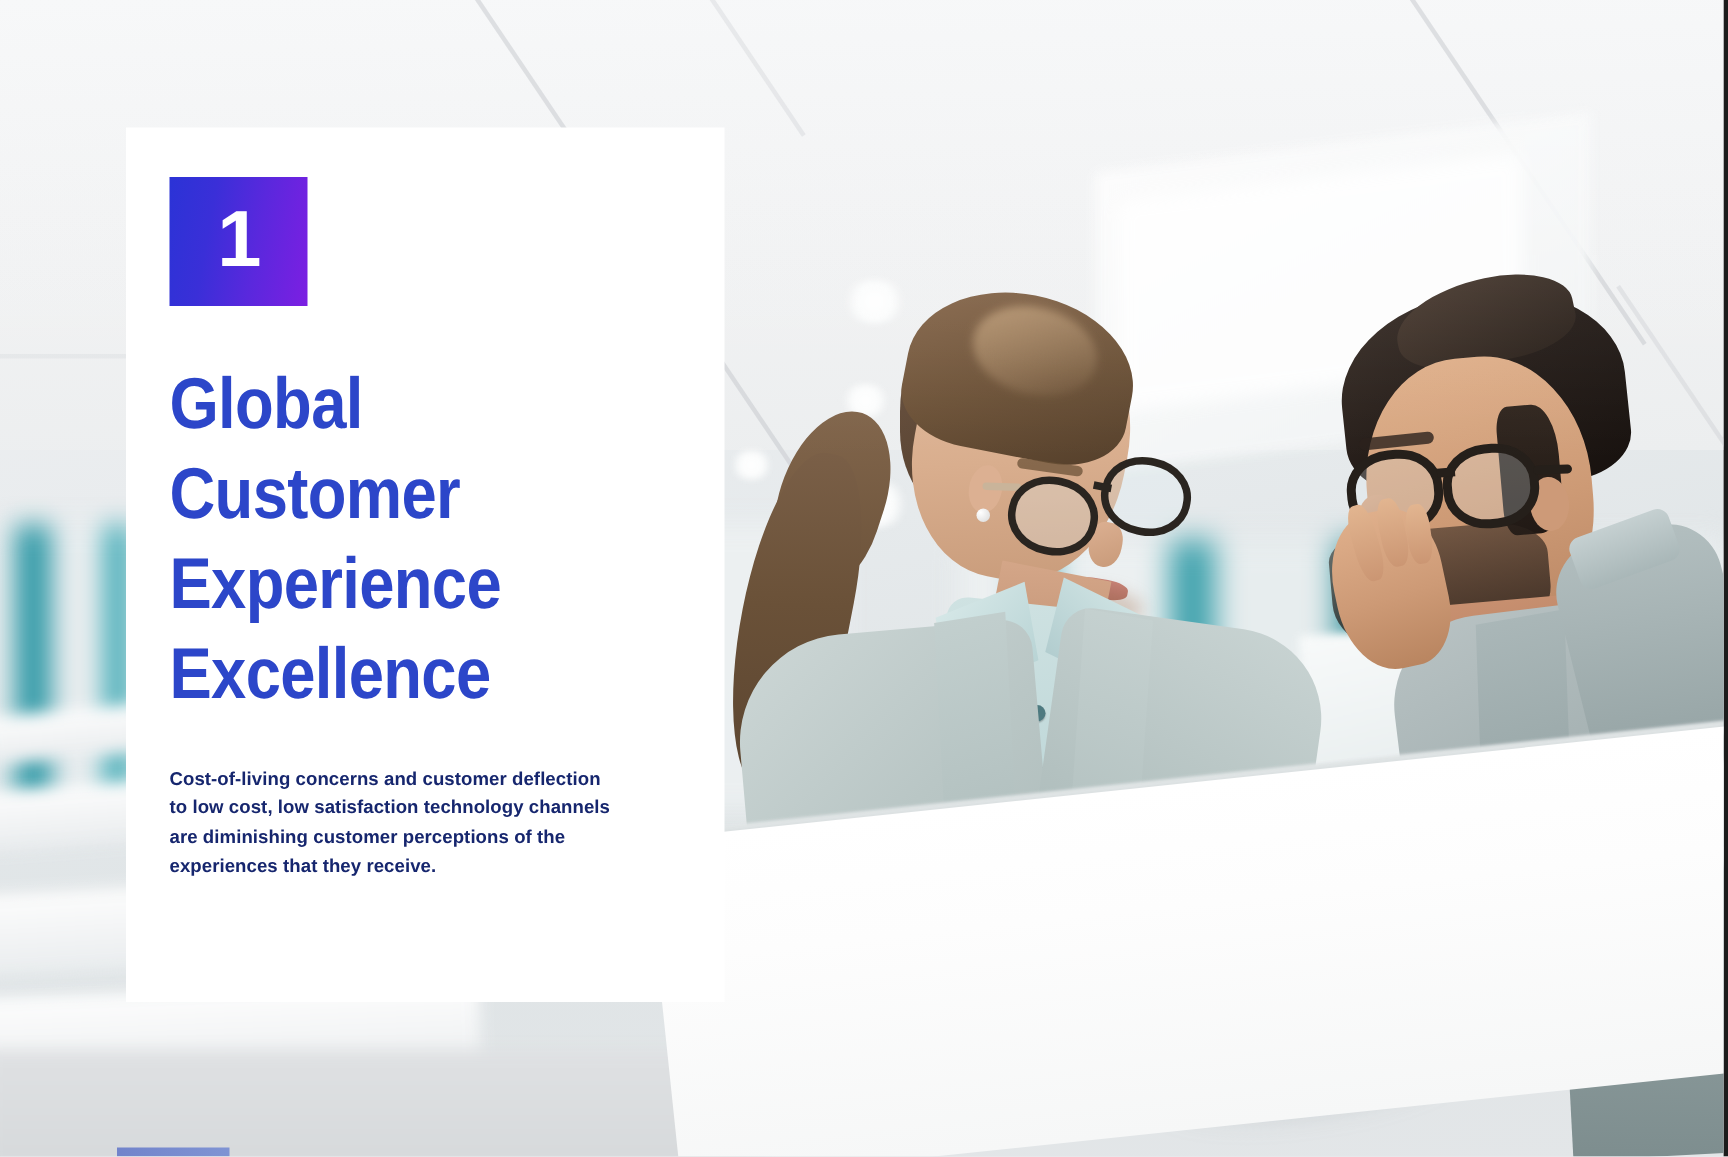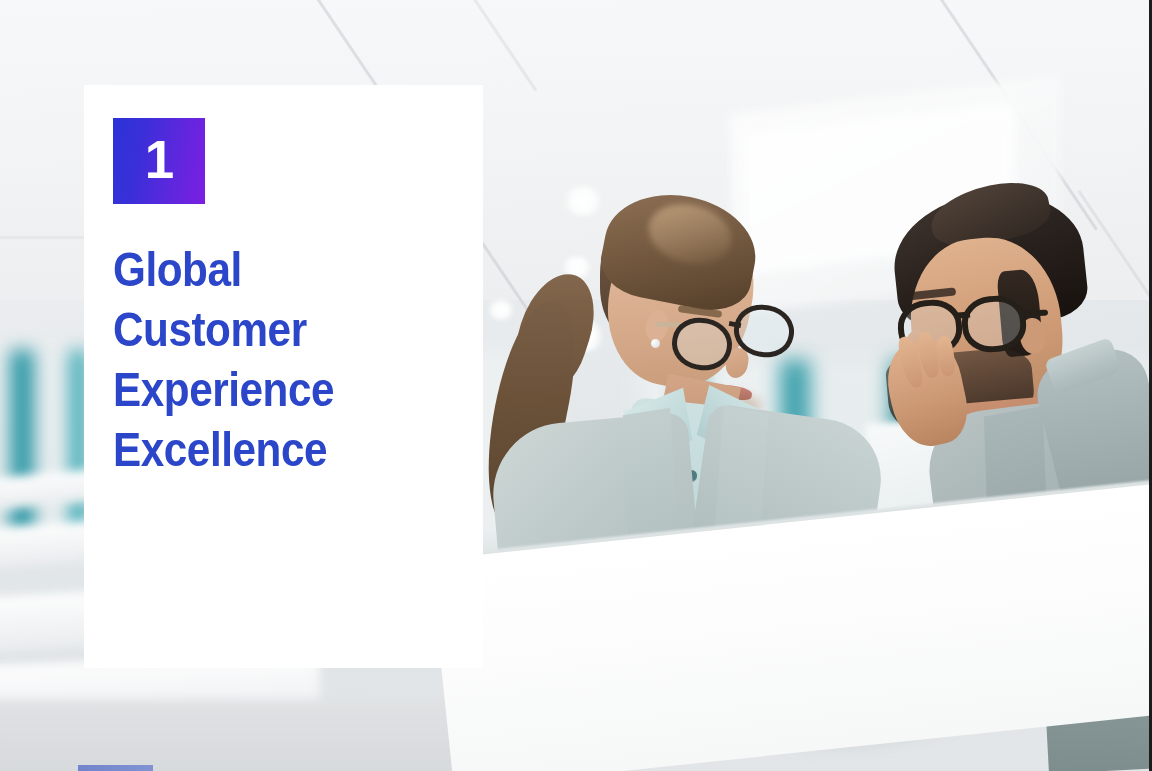--- a/index.html
+++ b/index.html
@@ -599,17 +599,21 @@
   <div id="card">
 
     <div class="badge">
       <span class="badge-num">1</span>
     </div>
 
     <h1 class="title">Global Customer
 Experience
 Excellence</h1>
 
+    <p class="body-copy">Cost-of-living concerns and customer deflection
+to low cost, low satisfaction technology channels
+are diminishing customer perceptions of the
+experiences that they receive.</p>
   </div>
 
   <div id="bottom-strip"></div>
 
 </div>
 
 </body></html>

